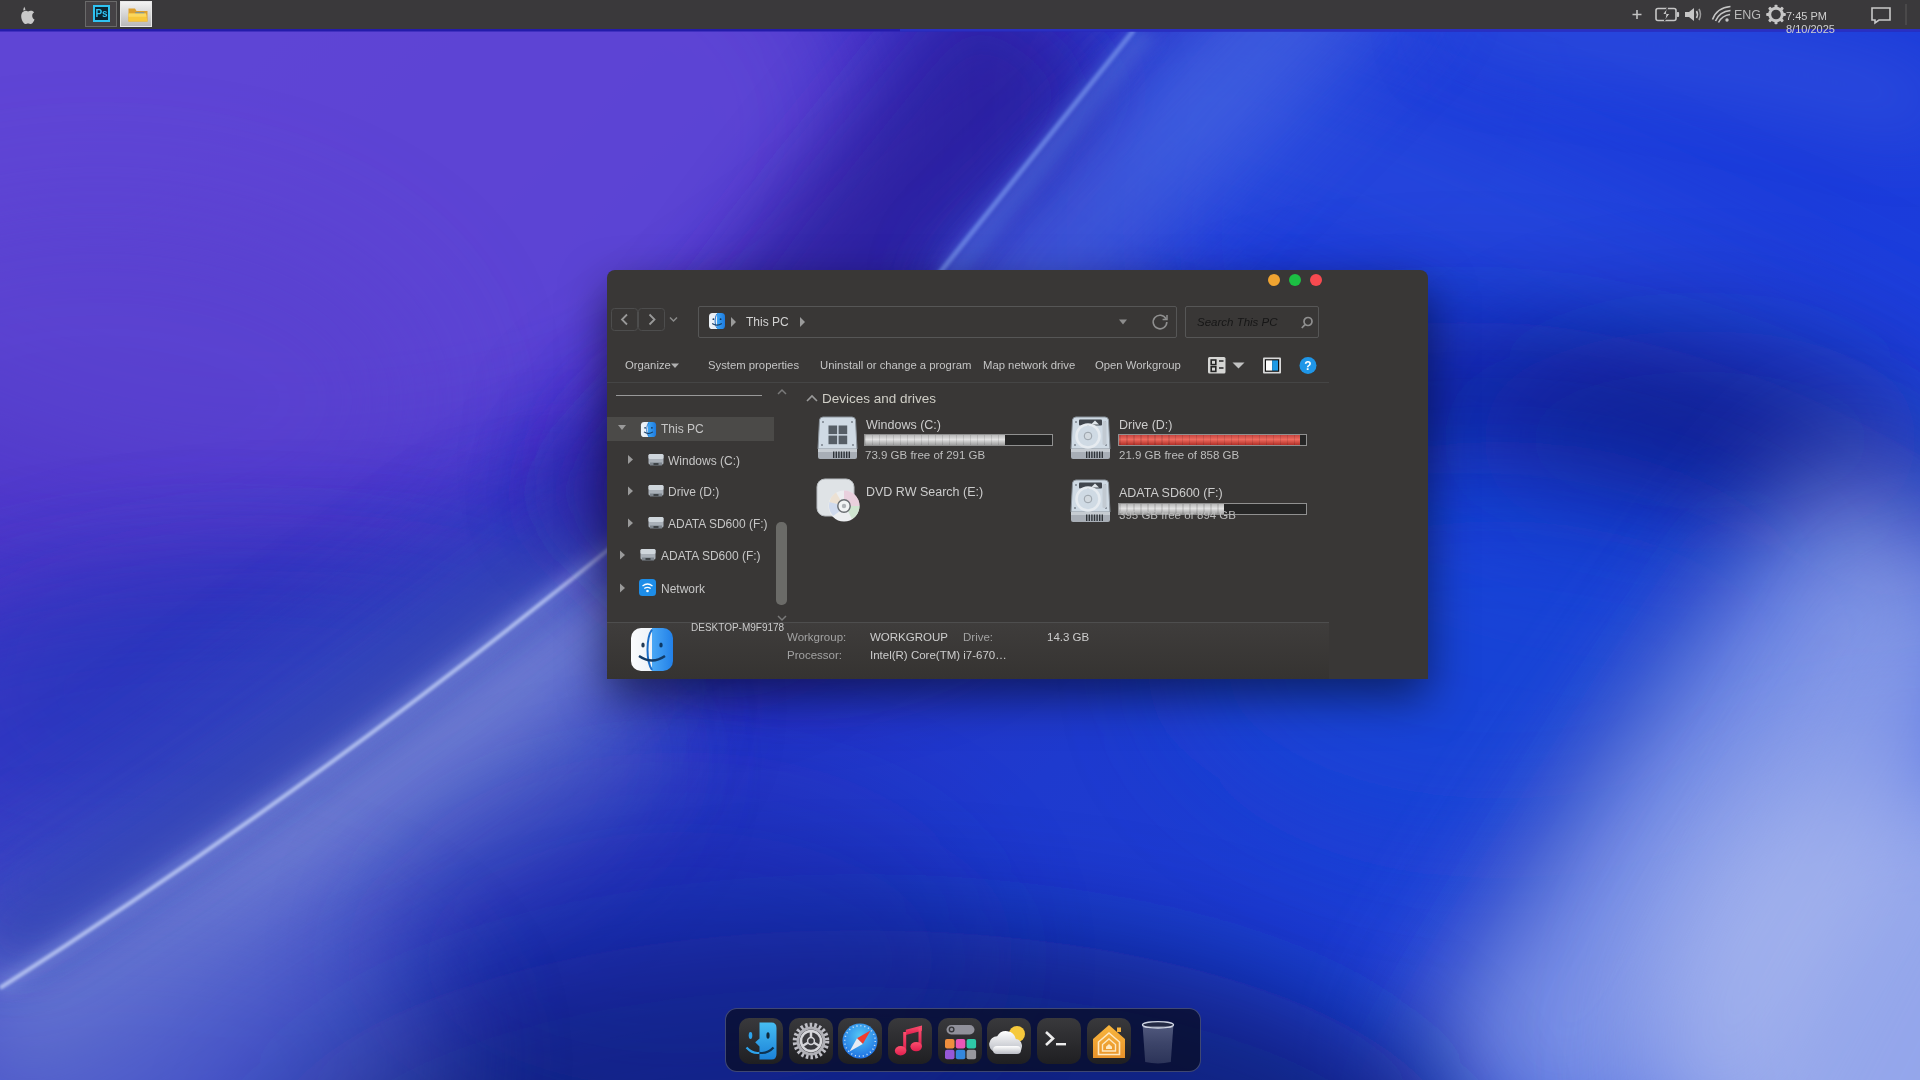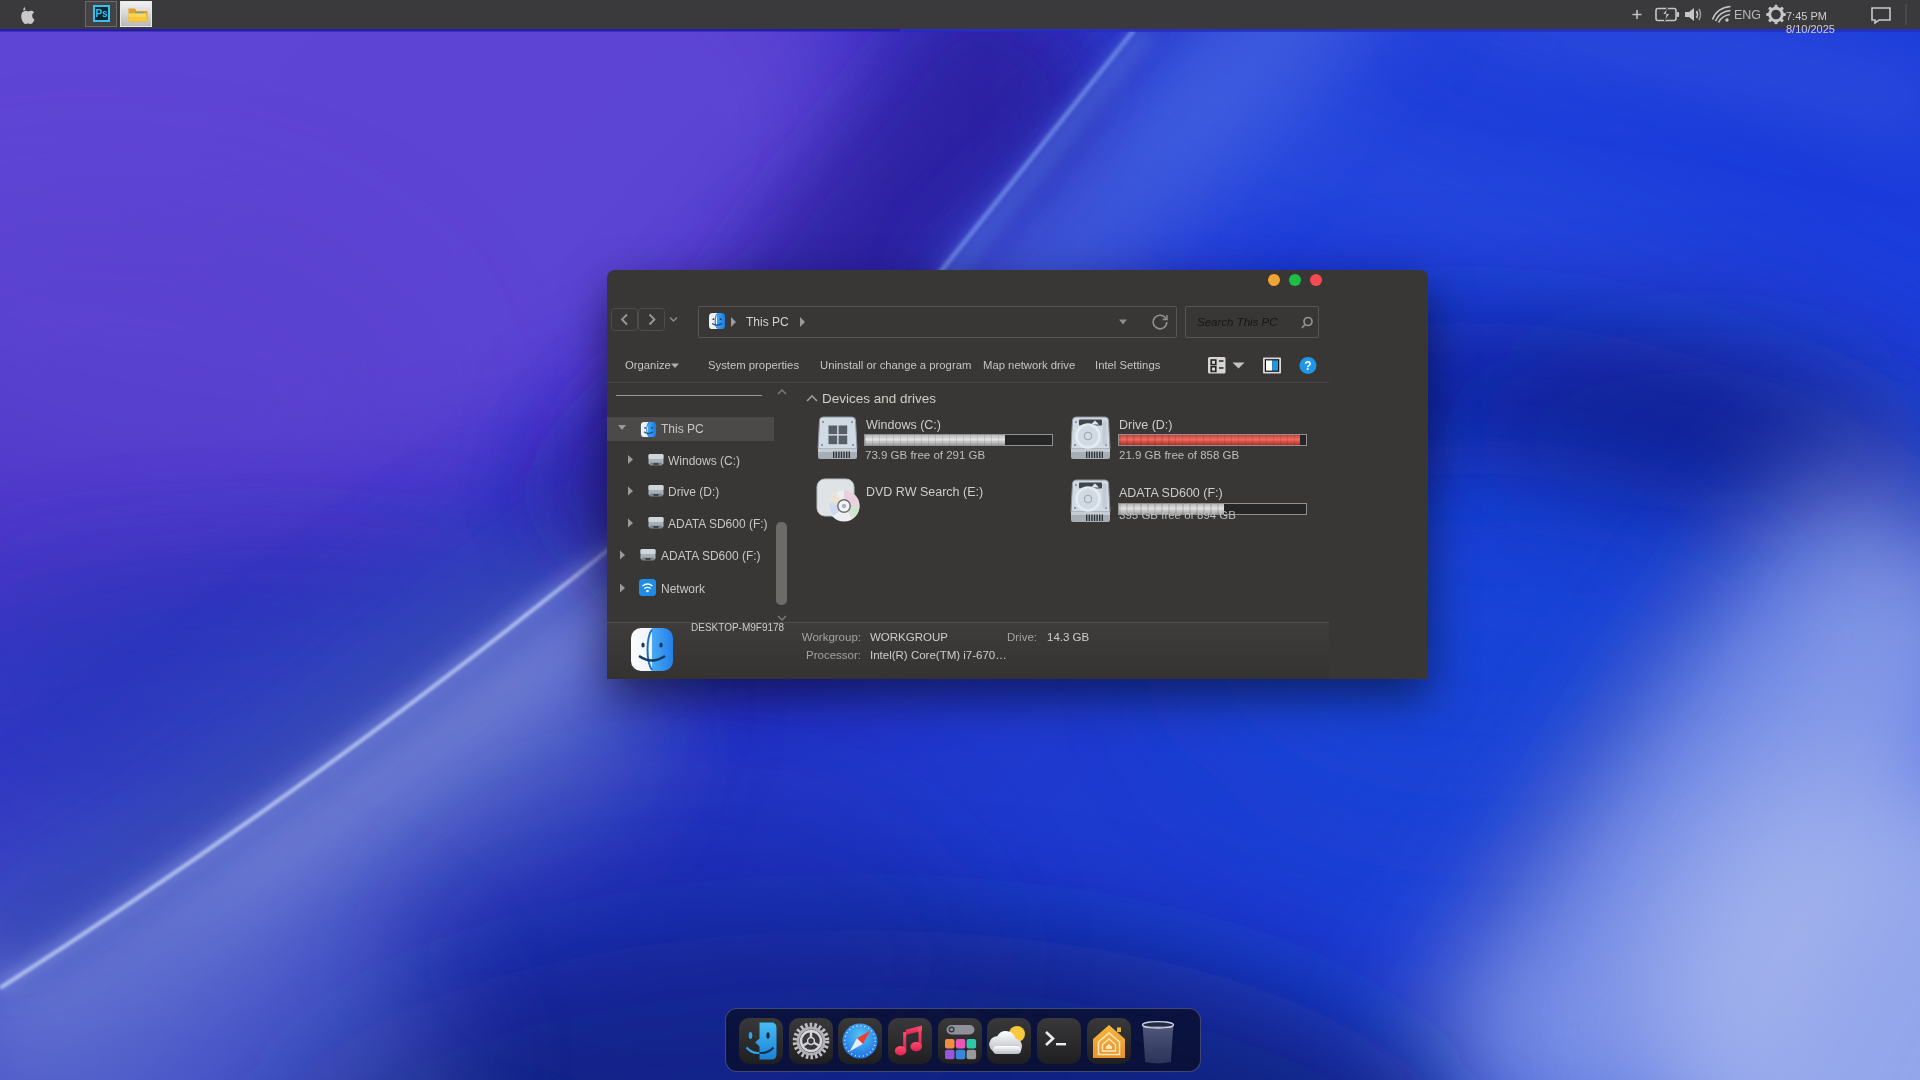--- a/index.html
+++ b/index.html
@@ -19,21 +19,21 @@
   .tl{position:absolute;top:4px;width:12px;height:12px;border-radius:50%;}
   #addr{position:absolute;left:91px;top:36px;width:479px;height:32px;border:1px solid #565656;box-sizing:border-box;border-radius:2px;}
   #srch{position:absolute;left:578px;top:36px;width:134px;height:32px;border:1px solid #565656;box-sizing:border-box;border-radius:2px;}
   .tbtxt{position:absolute;top:89px;color:#c4c4c4;font-size:11.3px;white-space:nowrap;}
   .sep{position:absolute;background:#454545;}
   .treerow{position:absolute;left:0;height:24px;color:#c6c6c6;font-size:12px;line-height:24px;white-space:nowrap;}
   .itm-t{position:absolute;color:#cccccc;font-size:12.5px;white-space:nowrap;}
   .itm-c{position:absolute;color:#bdbdbd;font-size:11.5px;white-space:nowrap;}
   .pbar{position:absolute;width:189px;height:12px;border:1px solid #909090;box-sizing:border-box;background:#262626;}
   .pfill{height:100%;background-image:repeating-linear-gradient(90deg,rgba(0,0,0,.10) 0 1.5px,rgba(255,255,255,0) 1.5px 7px);}
-  .dlab{position:absolute;color:#a2a2a2;font-size:11.5px;text-align:right;white-space:nowrap;}
+  .dlab{position:absolute;color:#a2a2a2;font-size:11.5px;text-align:left;white-space:nowrap;}
   .dval{position:absolute;color:#cdcdcd;font-size:11.5px;white-space:nowrap;}
   
   #dock{position:absolute;left:725px;top:1008px;width:476px;height:64px;z-index:30;
         background:rgba(7,10,28,.70);border:1px solid rgba(150,160,200,.38);box-sizing:border-box;border-radius:12px;}
   .dicon{position:absolute;top:9px;width:44px;height:46px;border-radius:10px;background:linear-gradient(#39393c,#1f1f22);}
 </style>
 </head>
 <body>
 <svg id="wall" viewBox="0 0 1920 1080" preserveAspectRatio="none">
   <defs>
@@ -208,21 +208,21 @@
       <circle cx="12.6" cy="7.2" r=".9" fill="#10335c"></circle>
     <path d="M4.2 11.5 Q9 14.8 13.8 11.5" stroke="#143a62" stroke-width="1.1" fill="none"></path>
   </svg>
   <div style="position:absolute;left:139px;top:45px;font-size:12px;color:#d2d2d2">This PC</div>
   <div style="position:absolute;left:590px;top:46px;font-size:11.5px;font-style:italic;color:#161616">Search This PC</div>
 
   <div class="tbtxt" style="left:18px">Organize</div>
   <div class="tbtxt" style="left:101px">System properties</div>
   <div class="tbtxt" style="left:213px">Uninstall or change a program</div>
   <div class="tbtxt" style="left:376px">Map network drive</div>
-  <div class="tbtxt" style="left:488px">Intel Settings</div>
+  <div class="tbtxt" style="left:488px">Open Workgroup</div>
   <svg style="position:absolute;left:0;top:80px" width="722" height="36">
     <path d="M64 13.5 L68 18 L72 13.5 Z" fill="#b0b0b0"></path>
     <rect x="601" y="7" width="17.5" height="16.5" rx="1.5" fill="#d6d6d4"></rect>
     <g fill="none" stroke="#242424" stroke-width="1.6">
       <rect x="604.2" y="10" width="4.6" height="4.6"></rect>
       <rect x="604.2" y="16.8" width="4.6" height="4.6"></rect>
     </g>
     <g stroke="#242424" stroke-width="1.7">
       <path d="M612 11 L616.5 11 M612 18 L616.5 18"></path>
     </g>

